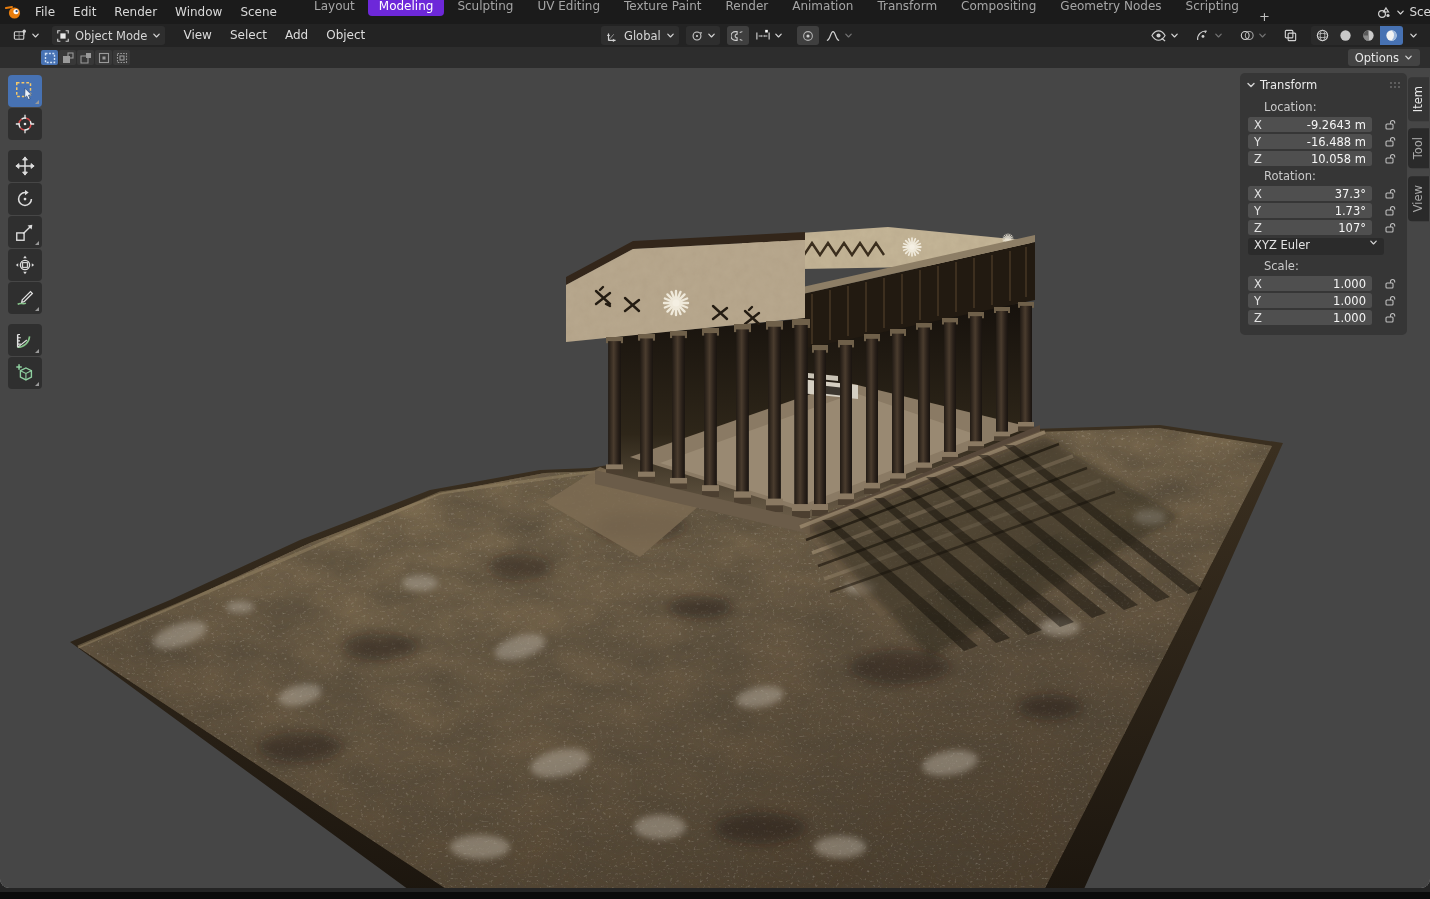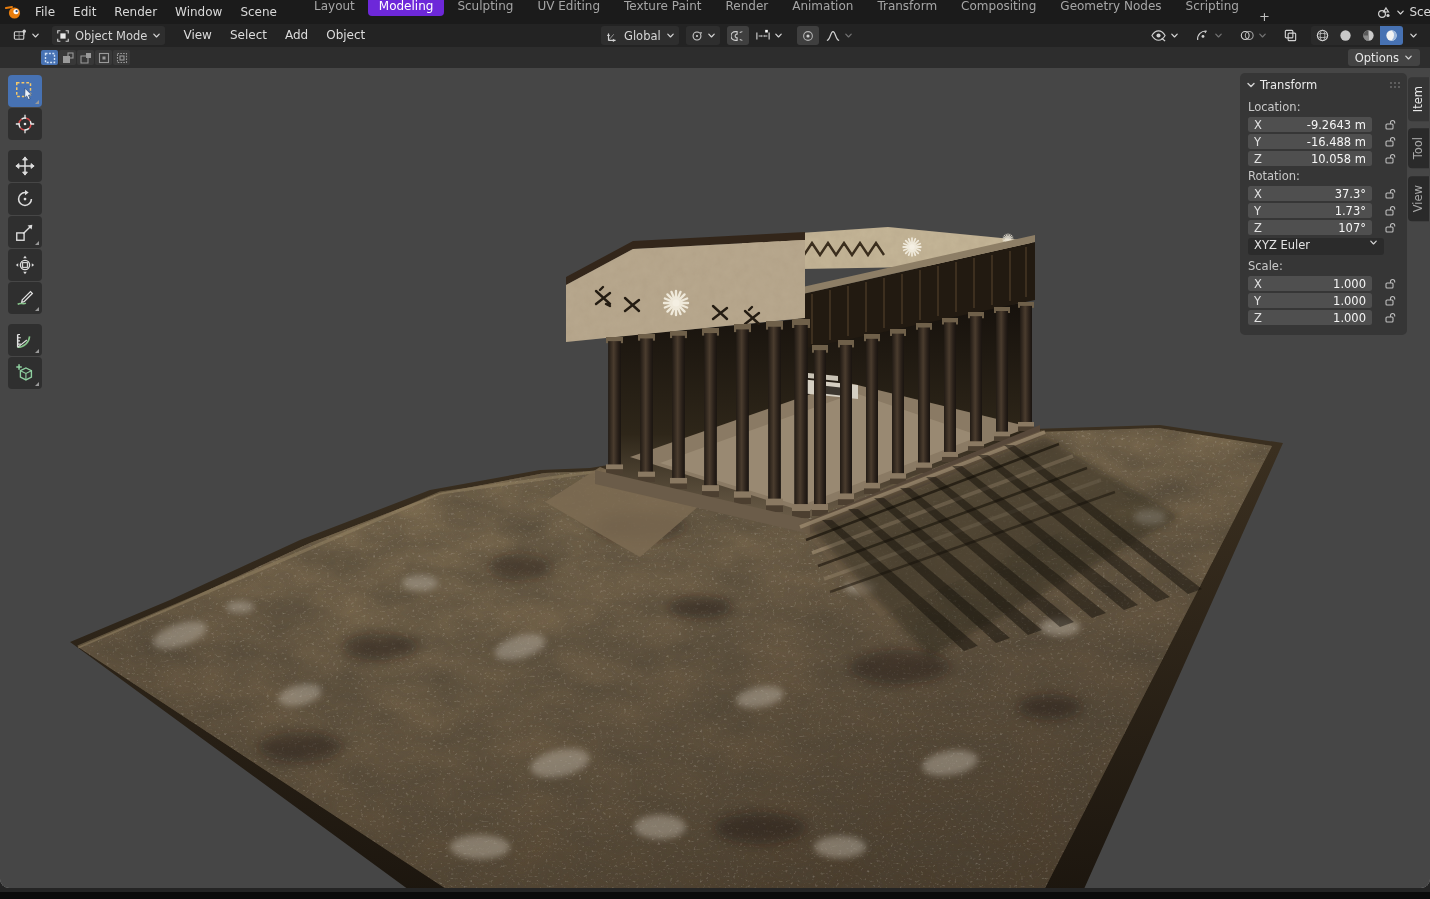--- a/index.html
+++ b/index.html
@@ -45,21 +45,21 @@
   .toolbar{position:absolute;left:8px;top:7px;width:34px;display:flex;flex-direction:column;}
   .tbtn{width:34px;height:32px;background:rgba(46,46,46,.92);border-radius:4px;display:flex;align-items:center;justify-content:center;margin-bottom:1px;position:relative;}
   .tbtn.active{background:#4772b3;}
   .tbtn.gap{margin-bottom:10px;}
   .tbtn.sub::after{content:"";position:absolute;right:3px;bottom:3px;border-left:4px solid transparent;border-bottom:4px solid #9a9a9a;width:0;height:0;}
 
   
   .sidebar{position:absolute;right:23px;top:5px;width:167px;background:rgba(53,53,53,.96);border-radius:5px;padding-bottom:8px;}
   .panel-head{height:24px;display:flex;align-items:center;padding:0 6px;gap:4px;color:#eaeaea;font-size:11.5px;}
   .panel-head .grip{margin-left:auto;opacity:.65;}
-  .sec-label{font-size:11.5px;color:#c9c9c9;margin:3px 0 3px 8px;}
+  .sec-label{font-size:11.5px;color:#c9c9c9;margin:3px 0 3px 24px;}
   .trow{display:flex;align-items:center;margin:0 0 2px 8px;}
   .tfield{width:112px;height:15px;background:#4f4f4f;border-radius:2.5px;display:flex;align-items:center;justify-content:space-between;padding:0 6px;font-size:11.5px;}
   .tfield .taxis{color:#e2e2e2;}
   .tfield .tval{color:#f5f5f5;}
   .lockbtn{margin-left:12px;color:#bdbdbd;display:flex;}
   .rmode{width:124px;height:17px;background:#2b2b2b;border-radius:3px;display:flex;align-items:flex-start;justify-content:space-between;padding:0 6px;margin:3px 0 4px 8px;color:#e3e3e3;font-size:11.5px;}
 
   
   .side-tabs{position:absolute;right:1px;top:9px;display:flex;flex-direction:column;gap:7px;}
   .side-tab{writing-mode:vertical-rl;transform:rotate(180deg);background:#2a2a2a;color:#a8a8a8;font-size:11.5px;padding:9px 3px;border-radius:0 4px 4px 0;text-align:center;width:15px;}

